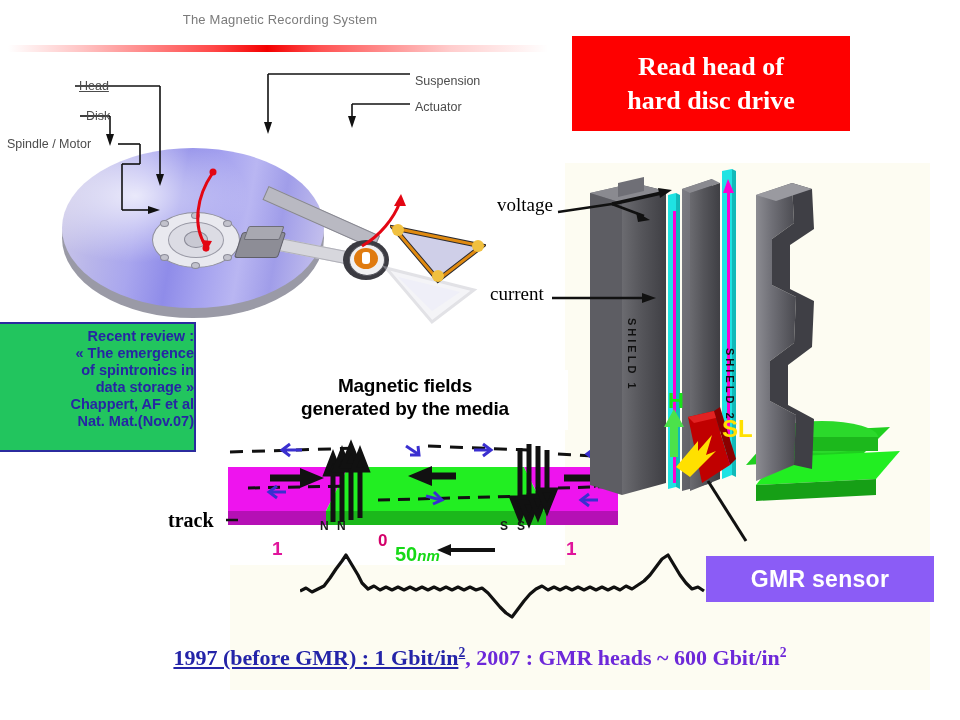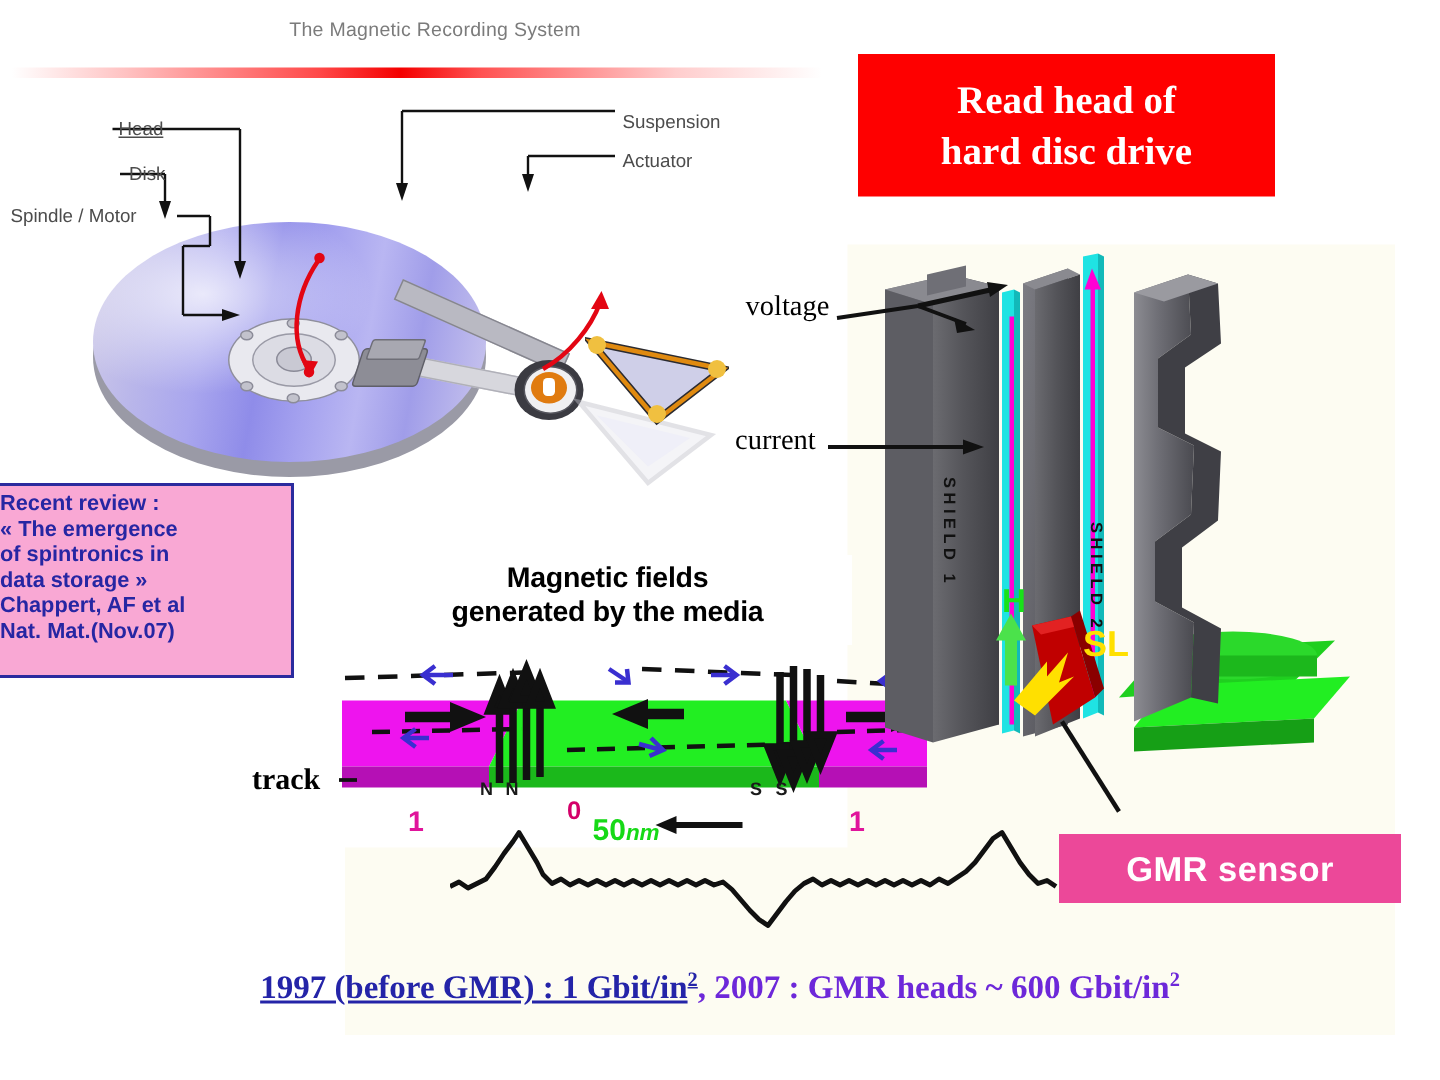--- a/index.html
+++ b/index.html
@@ -6,21 +6,21 @@
   body{width:960px;height:720px;position:relative;overflow:hidden;
        font-family:"Liberation Sans",sans-serif;}
   .abs{position:absolute;}
 
   
   #cream-right{left:565px;top:163px;width:365px;height:527px;background:#fdfcf2;}
   #cream-bottom{left:230px;top:565px;width:700px;height:125px;background:#fdfcf2;}
   #cream-mid{left:228px;top:370px;width:340px;height:60px;background:#ffffff;}
 
   
-  #hdd-title{left:160px;top:12px;width:260px;text-align:center;color:#7b7b7b;
+  #hdd-title{left:150px;top:12px;width:260px;text-align:center;color:#7b7b7b;
              font-size:13px;letter-spacing:.2px;}
   #hdd-rule{left:8px;top:45px;width:540px;height:7px;
             background:linear-gradient(to right,rgba(255,255,255,0) 0%,
               rgba(255,120,120,.45) 14%,rgba(255,40,40,.85) 38%,#f40000 48%,
               rgba(255,40,40,.8) 58%,rgba(255,130,130,.4) 82%,rgba(255,255,255,0) 100%);}
 
   .hdd-label{color:#4c4c4c;font-size:12.5px;white-space:nowrap;}
 
   
   #platter-wrap{left:60px;top:140px;width:270px;height:190px;}
@@ -58,33 +58,33 @@
   #coil-tri{left:330px;top:78px;width:96px;height:66px;}
   #coil-ghost{left:322px;top:120px;width:96px;height:66px;opacity:.45;}
   #arm-ghost{left:200px;top:118px;width:120px;height:11px;background:#d7d7dd;
     border:1px solid #b0b0b8;transform:rotate(11deg);transform-origin:100% 50%;}
 
   
   .red-arrow{stroke:#e30613;fill:none;}
 
   
   #review-box{left:0px;top:322px;width:196px;height:130px;
-    border:2px solid #2b2b9e;border-left:none;background:#f9a8d4;
+    border:2px solid #2b2b9e;border-left:none;background:#22c55e;
     color:#2626a3;font-weight:bold;font-size:14.5px;line-height:17px;
-    text-align:left;padding-top:4px;box-sizing:border-box;}
+    text-align:right;padding-top:4px;box-sizing:border-box;}
   #review-box div{white-space:nowrap;}
 
   
   #title-box{left:572px;top:36px;width:278px;height:95px;background:#fe0000;
     color:#ffffff;font-family:"Liberation Serif",serif;font-weight:bold;
     font-size:26px;line-height:34px;text-align:center;
     display:flex;flex-direction:column;justify-content:center;}
 
   
-  #gmr-box{left:706px;top:556px;width:228px;height:46px;background:#ec4899;
+  #gmr-box{left:706px;top:556px;width:228px;height:46px;background:#8b5cf6;
     color:#ffffff;font-weight:bold;font-size:23px;text-align:center;
     line-height:46px;letter-spacing:.3px;}
 
   
   .callout{font-family:"Liberation Serif",serif;font-size:19px;color:#000;}
   #voltage-lbl{left:497px;top:194px;}
   #current-lbl{left:490px;top:283px;}
   #track-lbl{left:168px;top:509px;font-weight:bold;font-size:20px;}
 
   

